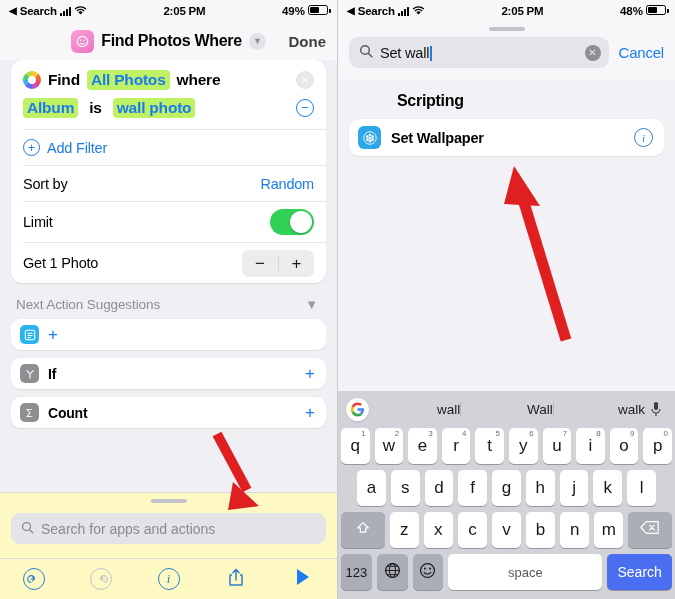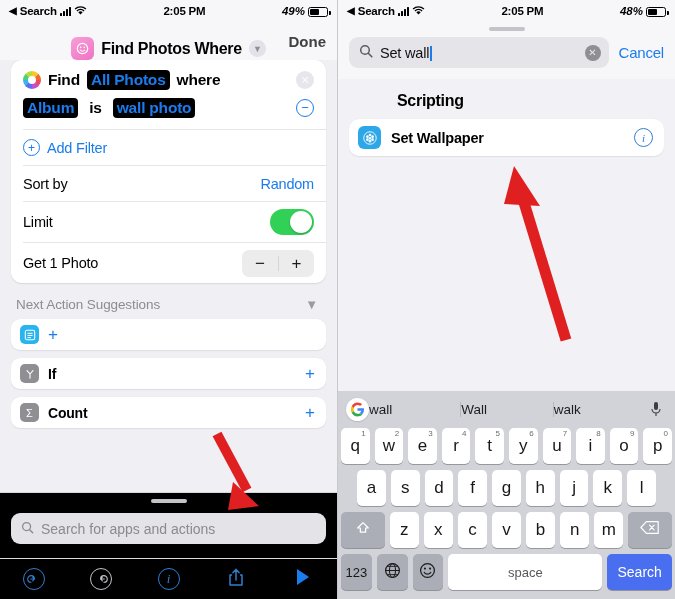--- a/index.html
+++ b/index.html
@@ -19,33 +19,33 @@
   
   .statusbar {
     height: 22px; display: flex; align-items: center;
     padding: 0 9px; font-size: 11.5px; font-weight: bold; color: #000;
     background: #f7f7f9;
   }
   .sb-left { display: flex; align-items: center; gap: 3px; flex: 0 0 auto; }
   .sb-back { font-size: 10px; line-height: 1; }
   .sb-search-label { font-size: 11.5px; font-weight: bold; letter-spacing: -0.2px; }
   .sb-center { flex: 1; text-align: center; font-size: 11.5px; font-weight: bold; letter-spacing: -0.2px;}
-  .sb-right { display: flex; align-items: flex-end; gap: 3px; flex: 0 0 auto; font-size: 11.5px; font-weight: bold; font-style: italic;}
+  .sb-right { display: flex; align-items: flex-start; gap: 3px; flex: 0 0 auto; font-size: 11.5px; font-weight: bold;}
   .bars { display: inline-flex; align-items: flex-end; gap: 1px; height: 10px; }
   .bars i { display:block; width: 2px; background: #000; border-radius: .5px; }
   .bars i:nth-child(1){height:3px} .bars i:nth-child(2){height:5px}
   .bars i:nth-child(3){height:7px} .bars i:nth-child(4){height:9px}
   .wifi { width: 13px; height: 10px; position: relative; }
   .battery { width: 20px; height: 10px; border: 1.4px solid #000; border-radius: 2.5px; position: relative; display:flex; align-items:center; }
   .battery::after{ content:""; position:absolute; right:-3.5px; top:3px; width:2px; height:4px; background:#000; border-radius:0 1px 1px 0;}
   .battery .fill{ height:6px; margin-left:1px; background:#000; border-radius:1px; }
 
   
   .lh {
-    height: 38px; display: flex; align-items: flex-end; justify-content: center;
+    height: 38px; display: flex; align-items: center; justify-content: center;
     position: relative; background: #f7f7f9;
   }
   .lh-center { display: flex; align-items: center; gap: 7px; }
   .lh-icon {
     width: 23px; height: 23px; border-radius: 6px;
     background: linear-gradient(145deg,#f7a0d8,#ef72c3);
     display: flex; align-items: center; justify-content: center;
     color: #fff; font-size: 13px;
   }
   .lh-title { font-size: 16px; font-weight: bold; color: #000; letter-spacing: -0.3px; }
@@ -72,21 +72,21 @@
     background:
       conic-gradient(#f7c72b 0deg 45deg, #f06a2a 45deg 90deg, #ec4a62 90deg 135deg,
                      #c051c9 135deg 180deg, #5b6ef0 180deg 225deg, #3fb0f0 225deg 270deg,
                      #4cd07a 270deg 315deg, #b8dc3c 315deg 360deg);
     position: relative; flex: 0 0 auto;
   }
   .photos-icon::after{content:"";position:absolute;inset:5px;border-radius:50%;background:#fff;}
   .tk-plain { font-size: 15.5px; font-weight: bold; color: #000; letter-spacing:-0.2px;}
   .tk-var {
     font-size: 15.5px; font-weight: bold; color: #1b7ced; letter-spacing:-0.2px;
-    background: #000000; border-radius: 4px; padding: 1px 4px;
+    background: #bef264; border-radius: 4px; padding: 1px 4px;
   }
   .tk-lite { font-size: 15.5px; font-weight: bold; color: #000000; letter-spacing:-0.2px; padding: 1px 2px;}
   .x-circle {
     position: absolute; right: 12px; top: 11px;
     width: 18px; height: 18px; border-radius: 50%; background: #e6e6eb;
     color: #fafafc; font-size: 11px; display: flex; align-items: center; justify-content: center;
   }
   .row-cond { display: flex; align-items: center; gap: 9px; margin-top: 8px; position: relative;}
   .minus-circle {
     position: absolute; right: 0px; top: 50%; transform: translateY(-50%);
@@ -131,21 +131,21 @@
   .sg-icon { width: 19px; height: 19px; border-radius: 5px; flex: 0 0 auto; margin-right: 9px;
              display:flex; align-items:center; justify-content:center; font-size: 11px; color:#fff; }
   .sg-icon.blue { background: #2ab4ef; }
   .sg-icon.gray { background: #8e8e93; }
   .sg-label { font-size: 14px; font-weight: bold; color: #000; flex: 1; letter-spacing:-0.2px;}
   .sg-plus { color: #1b7ced; font-size: 17px; line-height: 1; }
 
   
   .lsheet {
     position: absolute; left: 0; right: 0; bottom: 0;
-    background: #000000; border-top: 1px solid #d6d6da;
+    background: #fef9c3; border-top: 1px solid #d6d6da;
     height: 107px;
   }
   .grabber { width: 36px; height: 4px; border-radius: 2px; background: #c3c3c9; margin: 6px auto 0 auto; }
   .lsearch {
     margin: 10px 11px 0 11px; height: 31px; background: #e3e3e8; border-radius: 9px;
     display: flex; align-items: center; gap: 7px; padding: 0 10px;
     font-size: 14px; color: #8a8a8f;
   }
   .ltoolbar {
     position: absolute; left: 0; right: 0; bottom: 0; height: 41px;
@@ -185,21 +185,21 @@
   .res-info { width: 19px; height: 19px; border-radius: 50%; border: 1.4px solid #2f7fd0;
               color: #2f7fd0; font-size: 11px; display:flex; align-items:center; justify-content:center; }
 
   
   .kb { position: absolute; left: 0; right: 0; bottom: 0; background: #d1d3d9; padding-bottom: 3px; }
   .kb-sugg { height: 37px; display: flex; align-items: center; padding: 0 8px; }
   .g-logo { width: 23px; height: 23px; border-radius: 50%; background:#fff; flex:0 0 auto;
             display:flex;align-items:center;justify-content:center; font-weight:bold; font-size:15px;
             box-shadow: 0 0.5px 1.5px rgba(0,0,0,.2);}
   .kb-sugg-items { flex: 1; display: flex; align-items: center; }
-  .kb-sugg-items .s { flex: 1; text-align: left; font-size: 13.5px; color: #1c1c1e; }
+  .kb-sugg-items .s { flex: 1; text-align: right; font-size: 13.5px; color: #1c1c1e; }
   .kb-sugg-items .sep { width: 1px; height: 15px; background: #b6b8be; }
   .mic { width: 22px; flex: 0 0 auto; display:flex; align-items:center; justify-content:center;}
   .kb-row { display: flex; justify-content: center; gap: 5px; padding: 0 3px 6px 3px; }
   .key {
     background: #fff; border-radius: 5px; height: 36px; flex: 1;
     display: flex; align-items: center; justify-content: center; position: relative;
     font-size: 17px; color: #18181a;
     box-shadow: 0 1px 0 rgba(0,0,0,0.28);
   }
   .key .num { position: absolute; top: 1px; right: 4px; font-size: 8px; color: #6d6d72; }

